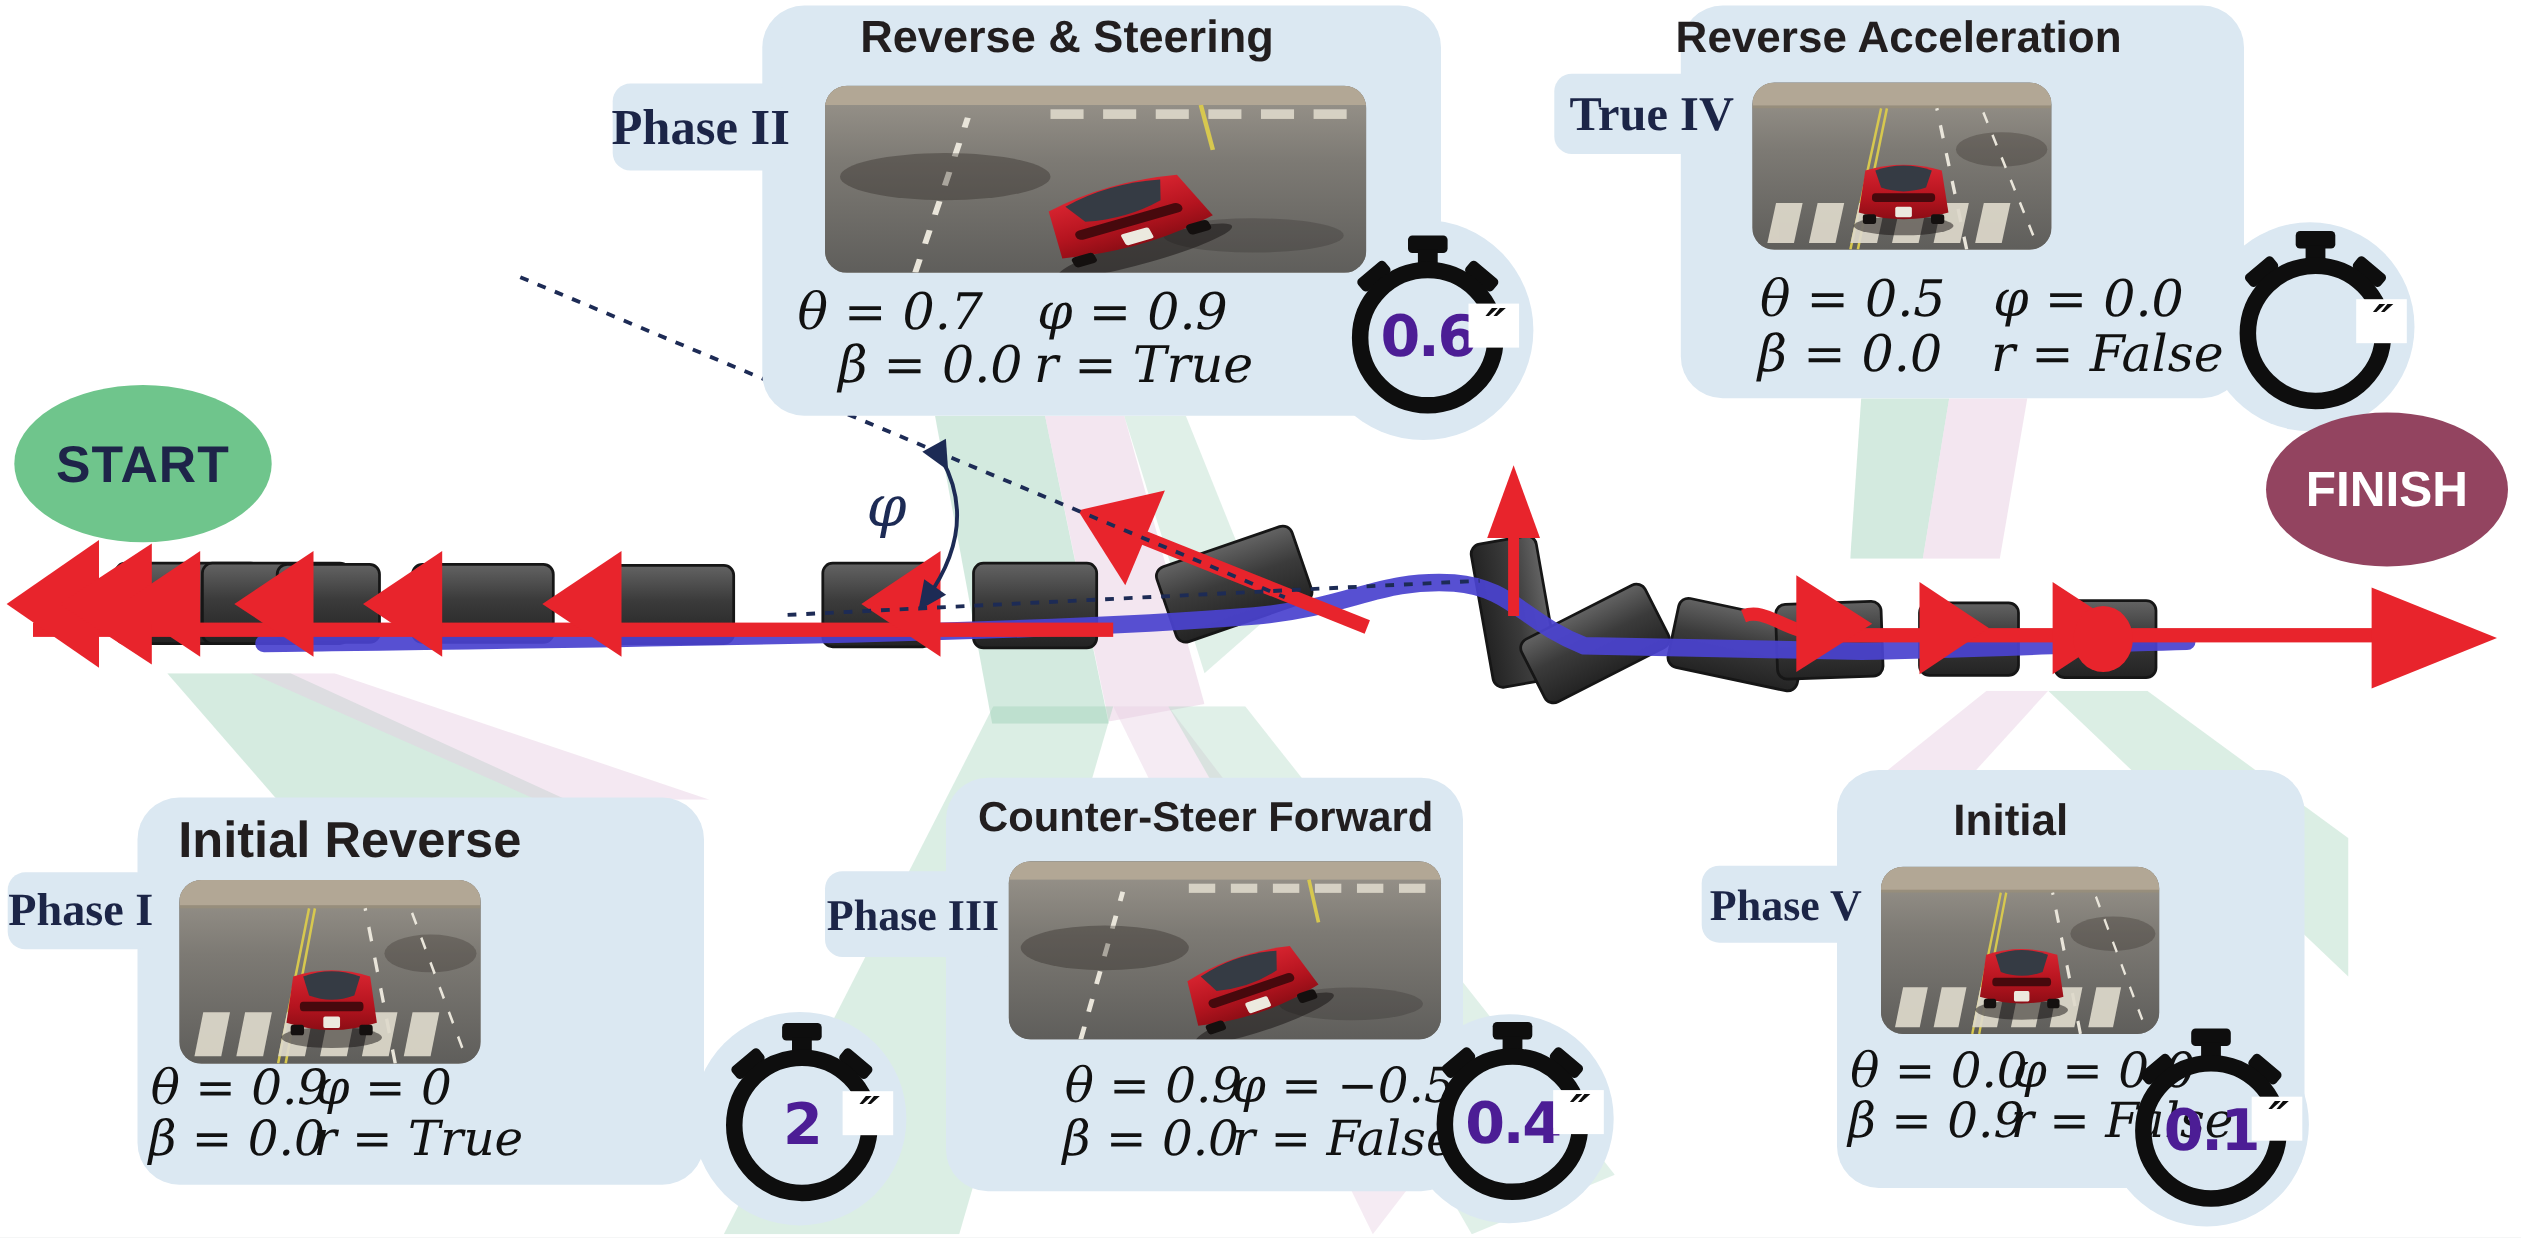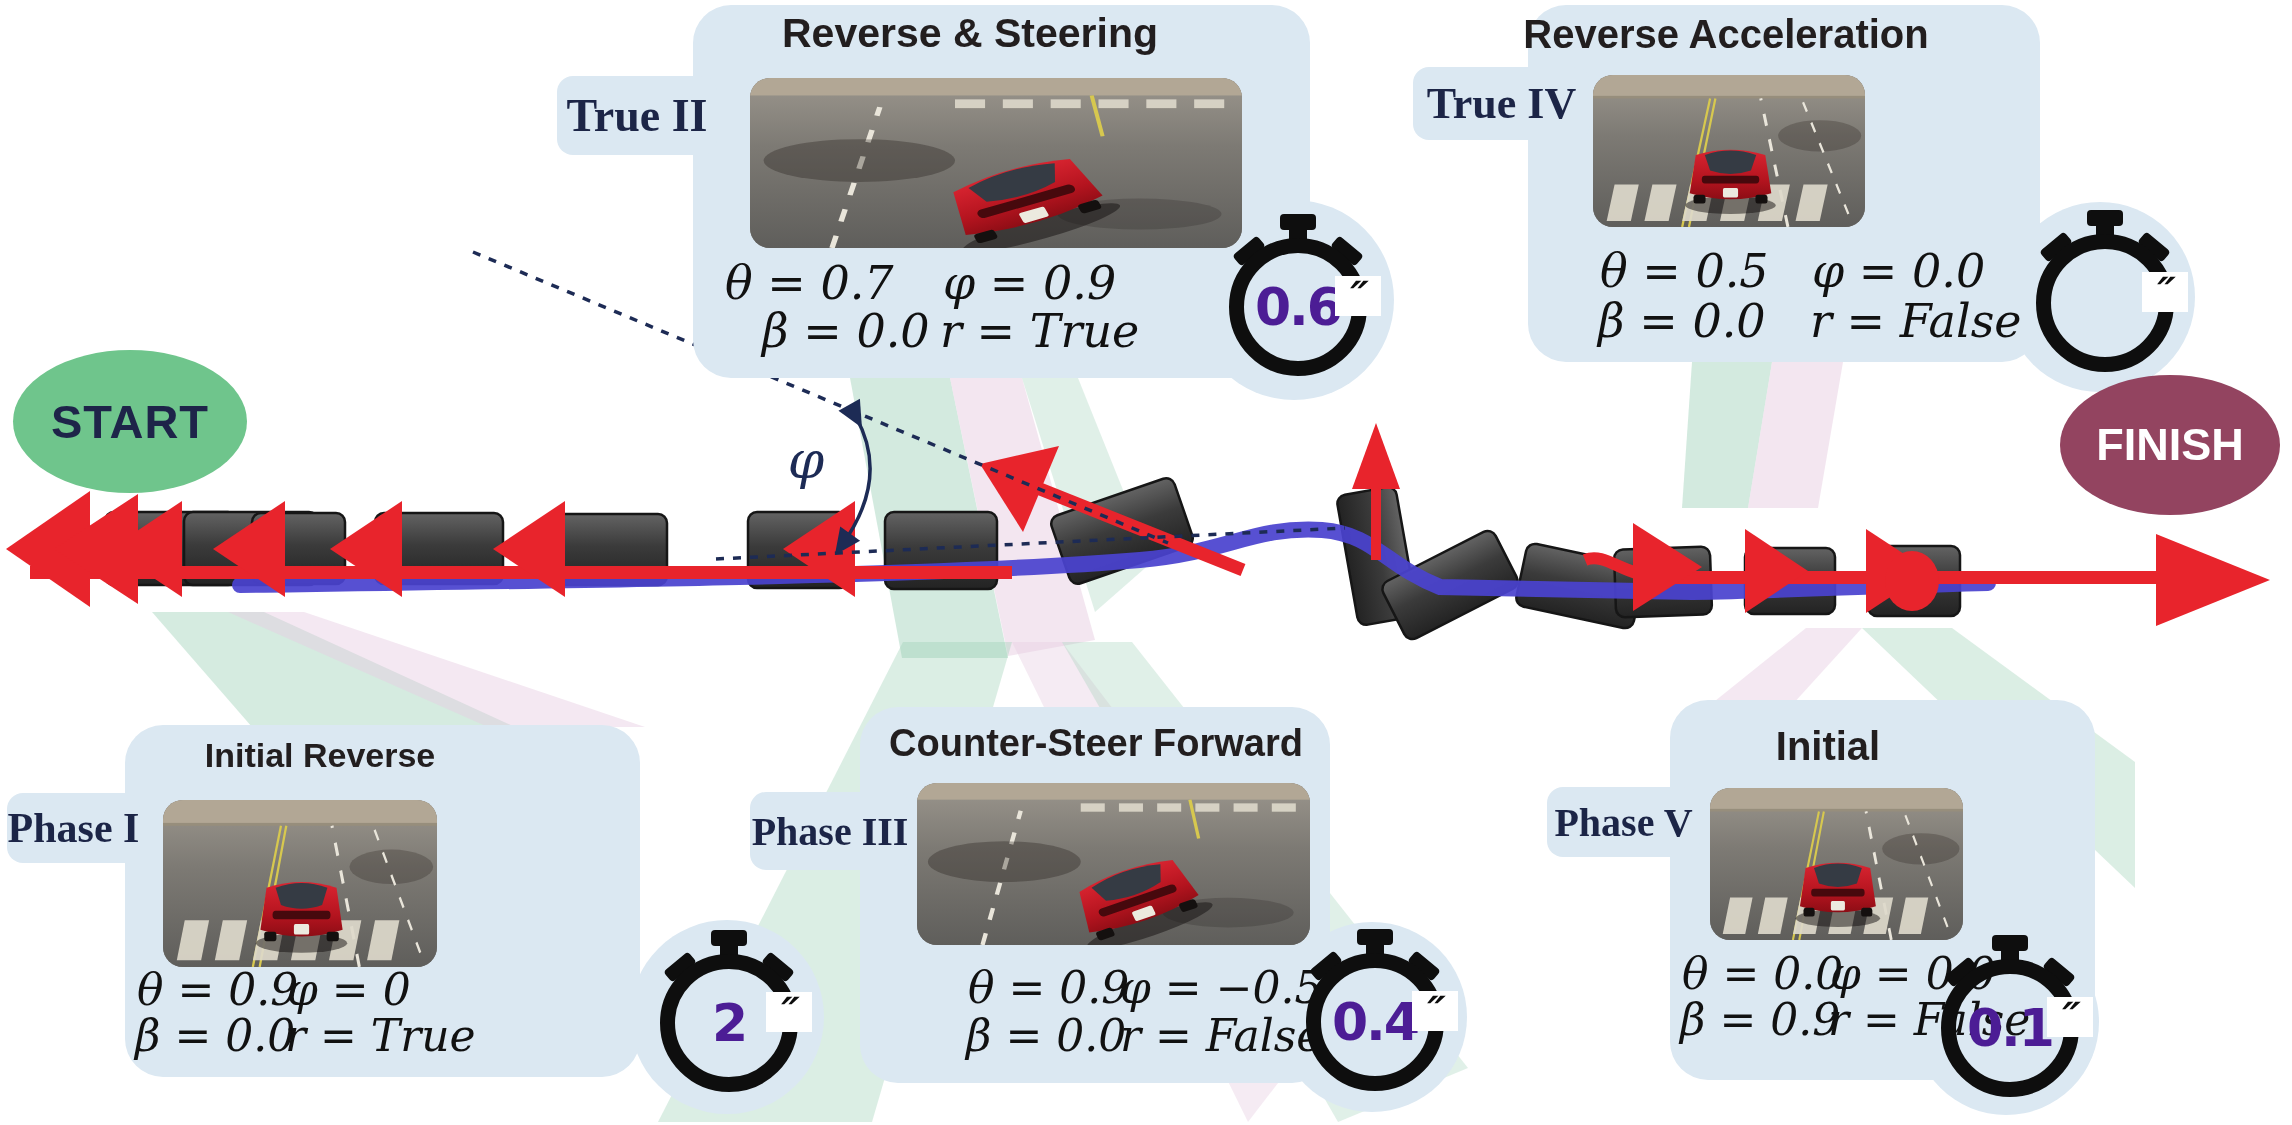--- a/index.html
+++ b/index.html
@@ -206,21 +206,21 @@
   <div class="photo" style="left:750px;top:78px;width:492px;height:170px">
     <svg viewBox="0 0 360 175" preserveAspectRatio="none">
         <use href="#scene-angle"></use>
       </svg>
   </div>
   <span class="math" style="left:725px;top:256px;font-size:46px">θ = 0.7</span>
   <span class="math" style="left:943px;top:256px;font-size:46px">φ = 0.9</span>
   <span class="math" style="left:762px;top:304px;font-size:46px">β = 0.0</span>
   <span class="math" style="left:940px;top:304px;font-size:46px">r = True</span>
   <div class="chip" style="left:557px;top:76px;width:160px;height:79px">
-    <span style="font-size:46px">True II</span>
+    <span style="font-size:46px">Phase II</span>
   </div>
   <div class="stopwatch" style="left:1223px;top:214px">
     <div class="sw-lug-l"></div>
     <div class="sw-lug-r"></div>
     <div class="sw-cap"></div>
     <div class="sw-stem"></div>
     <div class="sw-ring"></div>
     <div class="sw-num">0.6</div>
     <div class="sw-sec">
         <span>″</span>
@@ -248,21 +248,21 @@
     <div class="sw-cap"></div>
     <div class="sw-stem"></div>
     <div class="sw-ring"></div>
     <div class="sw-sec">
         <span>″</span>
       </div>
   </div>
 
   <div class="bump" style="left:630px;top:920px;width:194px;height:194px"></div>
   <div class="card" style="left:125px;top:725px;width:515px;height:352px"></div>
-  <div class="card-title" style="left:180px;top:736px;width:280px;font-size:34px">Initial Reverse</div>
+  <div class="card-title" style="left:162px;top:736px;width:280px;font-size:46px">Initial Reverse</div>
   <div class="photo" style="left:163px;top:800px;width:274px;height:167px">
     <svg viewBox="0 0 360 175" preserveAspectRatio="none">
         <use href="#scene-rear"></use>
       </svg>
   </div>
   <span class="math" style="left:137px;top:964px;font-size:44px">θ = 0.9</span>
   <span class="math" style="left:287px;top:964px;font-size:44px">φ = 0</span>
   <span class="math" style="left:135px;top:1010px;font-size:44px">β = 0.0</span>
   <span class="math" style="left:285px;top:1010px;font-size:44px">r = True</span>
   <div class="chip" style="left:7px;top:793px;width:133px;height:70px">

